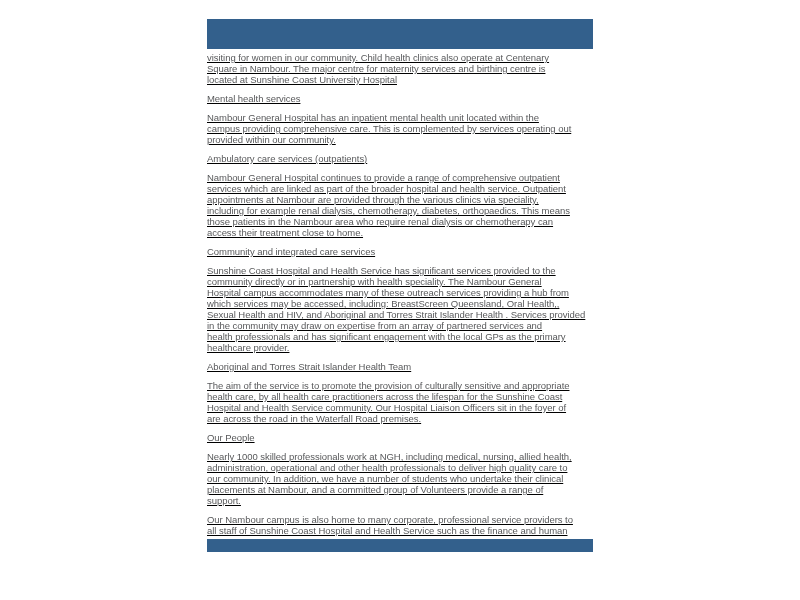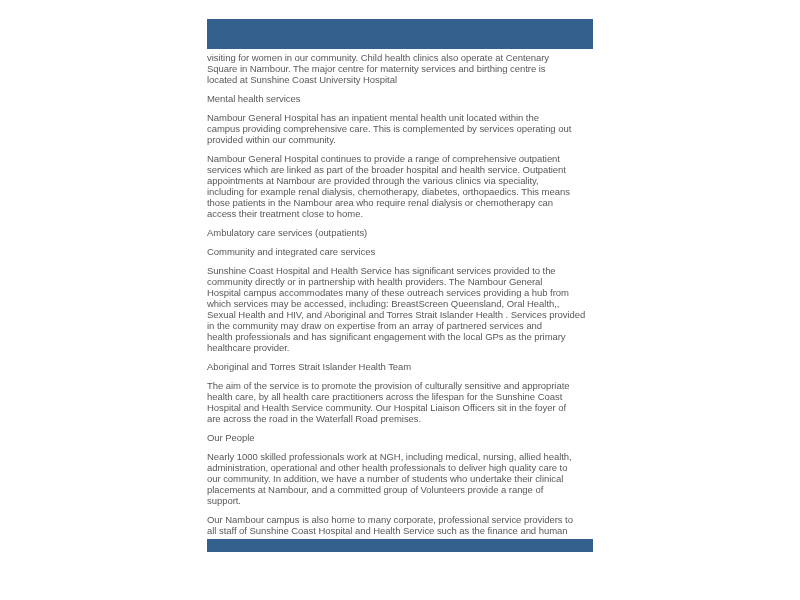--- a/index.html
+++ b/index.html
@@ -7,20 +7,21 @@
     padding: 0;
     background: #ffffff;
     width: 800px;
     height: 600px;
     overflow: hidden;
     font-family: "Liberation Sans", sans-serif;
   }
   .page-column {
     width: 386px;
     margin: 19px auto 0 auto;
+    text-decoration: underline;
   }
   .bar {
     background: #33608c;
     width: 100%;
   }
   .header-bar { height: 30px; }
   .footer-bar { height: 13px; margin-top: 3px; }
   .content {
     margin-top: 3px;
     color: #58595b;
@@ -44,37 +45,37 @@
         <div class="line">located at Sunshine Coast University Hospital</div>
       </div>
       <div class="block heading">
         <div class="line">Mental health services</div>
       </div>
       <div class="block paragraph">
         <div class="line">Nambour General Hospital has an inpatient mental health unit located within the</div>
         <div class="line">campus providing comprehensive care. This is complemented by services operating out</div>
         <div class="line">provided within our community.</div>
       </div>
+      <div class="block heading">
+        <div class="line">Ambulatory care services (outpatients)</div>
+      </div>
       <div class="block paragraph">
         <div class="line">Nambour General Hospital continues to provide a range of comprehensive outpatient</div>
         <div class="line">services which are linked as part of the broader hospital and health service. Outpatient</div>
         <div class="line">appointments at Nambour are provided through the various clinics via speciality,</div>
         <div class="line">including for example renal dialysis, chemotherapy, diabetes, orthopaedics. This means</div>
         <div class="line">those patients in the Nambour area who require renal dialysis or chemotherapy can</div>
         <div class="line">access their treatment close to home.</div>
       </div>
       <div class="block heading">
-        <div class="line">Ambulatory care services (outpatients)</div>
-      </div>
-      <div class="block heading">
         <div class="line">Community and integrated care services</div>
       </div>
       <div class="block paragraph">
         <div class="line">Sunshine Coast Hospital and Health Service has significant services provided to the</div>
-        <div class="line">community directly or in partnership with health providers. The Nambour General</div>
+        <div class="line">community directly or in partnership with health speciality. The Nambour General</div>
         <div class="line">Hospital campus accommodates many of these outreach services providing a hub from</div>
         <div class="line">which services may be accessed, including: BreastScreen Queensland, Oral Health,,</div>
         <div class="line">Sexual Health and HIV, and Aboriginal and Torres Strait Islander Health . Services provided</div>
         <div class="line">in the community may draw on expertise from an array of partnered services and</div>
         <div class="line">health professionals and has significant engagement with the local GPs as the primary</div>
         <div class="line">healthcare provider.</div>
       </div>
       <div class="block heading">
         <div class="line">Aboriginal and Torres Strait Islander Health Team</div>
       </div>

